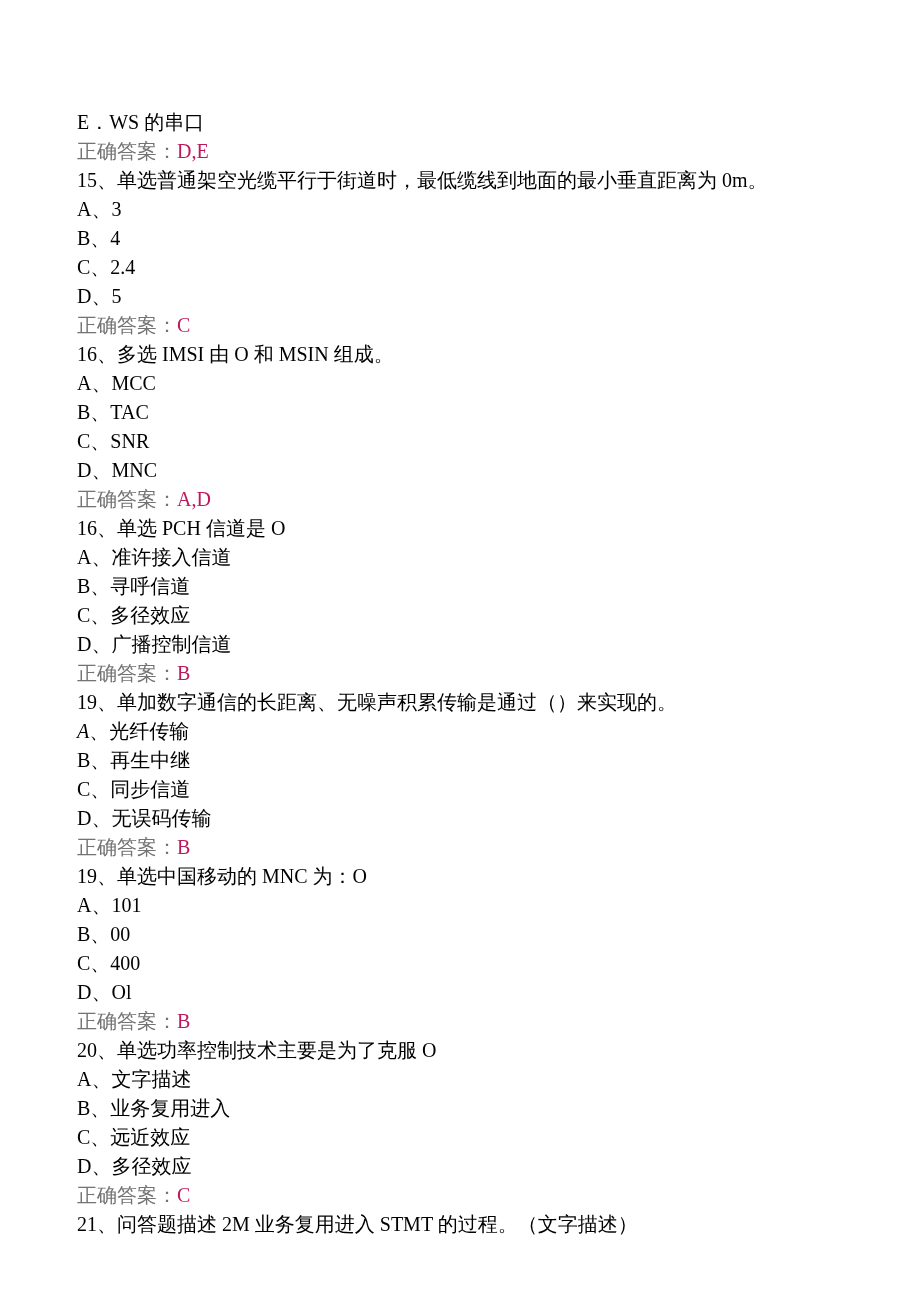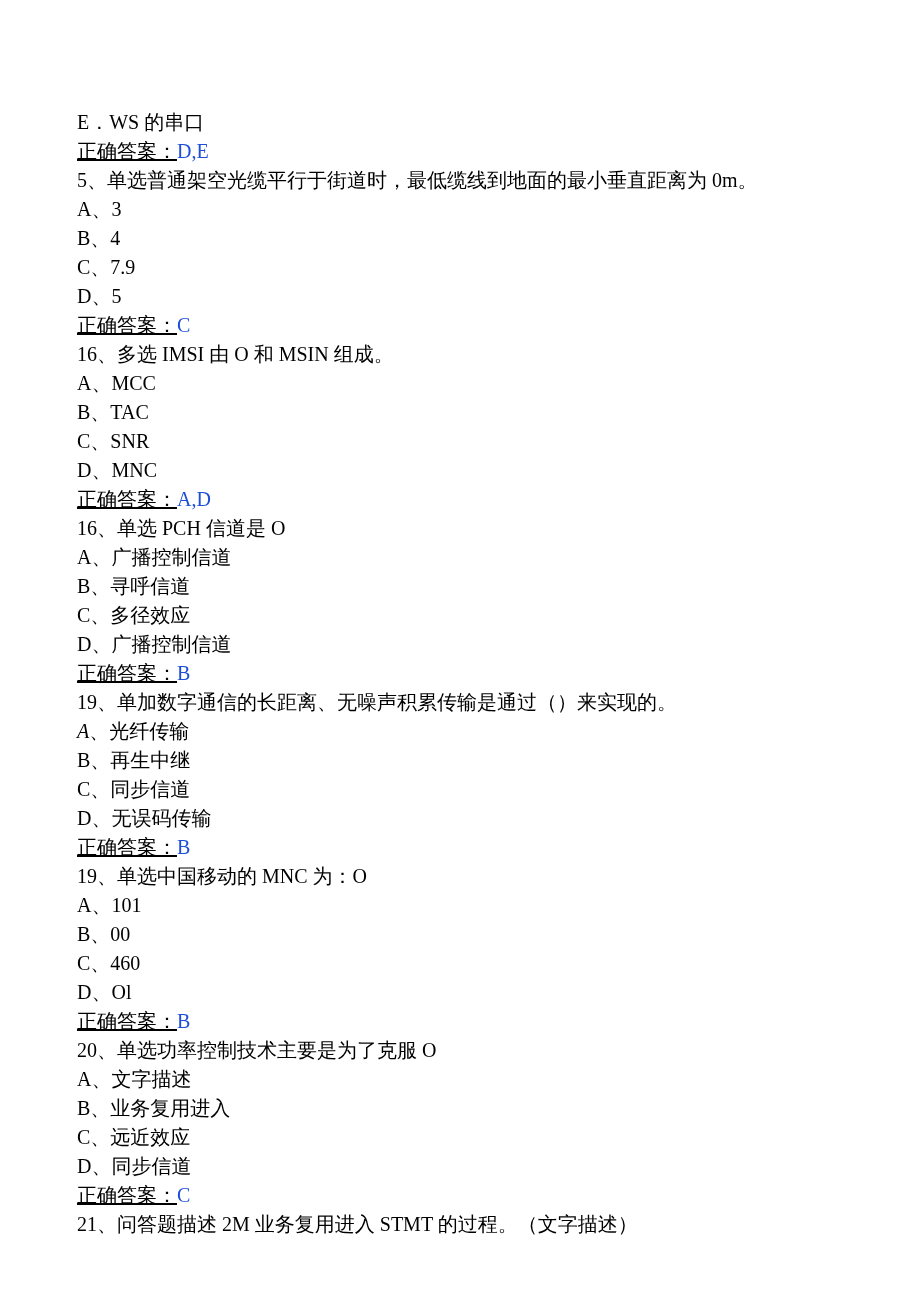--- a/index.html
+++ b/index.html
@@ -13,65 +13,64 @@
     font-size: 20px;
     line-height: 1.45;
     color: #000000;
     padding: 108px 77px 0 77px;
     box-sizing: border-box;
   }
   .line {
     white-space: pre-wrap;
   }
   .answer {
-    color: #000000;
-    text-decoration: underline;
+    color: #737373;
   }
   .black {
-    color: #1d4ed8;
+    color: #be185d;
   }
   .italic {
     font-style: italic;
     font-family: "Times New Roman", serif;
   }
 </style>
 </head>
 <body>
 
 <div class="line">E．WS 的串口</div>
 <div class="line"><span class="answer">正确答案：</span><span class="black">D,E</span></div>
-<div class="line">5、单选普通架空光缆平行于街道时，最低缆线到地面的最小垂直距离为 0m。</div>
+<div class="line">15、单选普通架空光缆平行于街道时，最低缆线到地面的最小垂直距离为 0m。</div>
 <div class="line">A、3</div>
 <div class="line">B、4</div>
-<div class="line">C、7.9</div>
+<div class="line">C、2.4</div>
 <div class="line">D、5</div>
 <div class="line"><span class="answer">正确答案：</span><span class="black">C</span></div>
 <div class="line">16、多选 IMSI 由 O 和 MSIN 组成。</div>
 <div class="line">A、MCC</div>
 <div class="line">B、TAC</div>
 <div class="line">C、SNR</div>
 <div class="line">D、MNC</div>
 <div class="line"><span class="answer">正确答案：</span><span class="black">A,D</span></div>
 <div class="line">16、单选 PCH 信道是 O</div>
-<div class="line">A、广播控制信道</div>
+<div class="line">A、准许接入信道</div>
 <div class="line">B、寻呼信道</div>
 <div class="line">C、多径效应</div>
 <div class="line">D、广播控制信道</div>
 <div class="line"><span class="answer">正确答案：</span><span class="black">B</span></div>
 <div class="line">19、单加数字通信的长距离、无噪声积累传输是通过（）来实现的。</div>
 <div class="line"><span class="italic">A</span><span>、光纤传输</span></div>
 <div class="line">B、再生中继</div>
 <div class="line">C、同步信道</div>
 <div class="line">D、无误码传输</div>
 <div class="line"><span class="answer">正确答案：</span><span class="black">B</span></div>
 <div class="line">19、单选中国移动的 MNC 为：O</div>
 <div class="line">A、101</div>
 <div class="line">B、00</div>
-<div class="line">C、460</div>
+<div class="line">C、400</div>
 <div class="line">D、Ol</div>
 <div class="line"><span class="answer">正确答案：</span><span class="black">B</span></div>
 <div class="line">20、单选功率控制技术主要是为了克服 O</div>
 <div class="line">A、文字描述</div>
 <div class="line">B、业务复用进入</div>
 <div class="line">C、远近效应</div>
-<div class="line">D、同步信道</div>
+<div class="line">D、多径效应</div>
 <div class="line"><span class="answer">正确答案：</span><span class="black">C</span></div>
 <div class="line">21、问答题描述 2M 业务复用进入 STMT 的过程。（文字描述）</div>
 
 </body></html>

